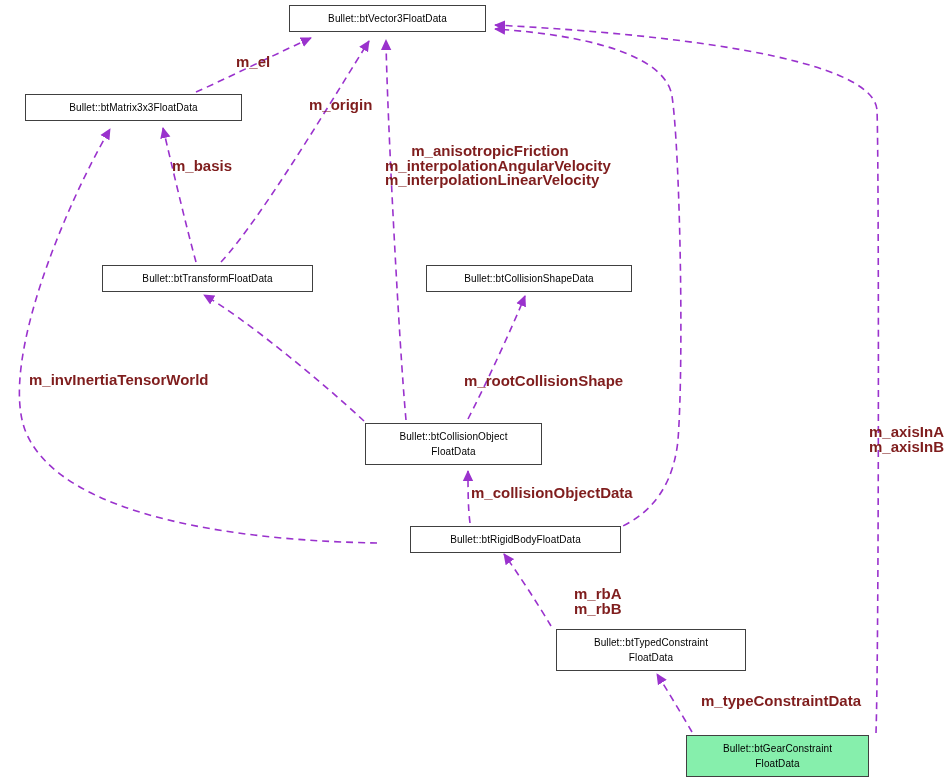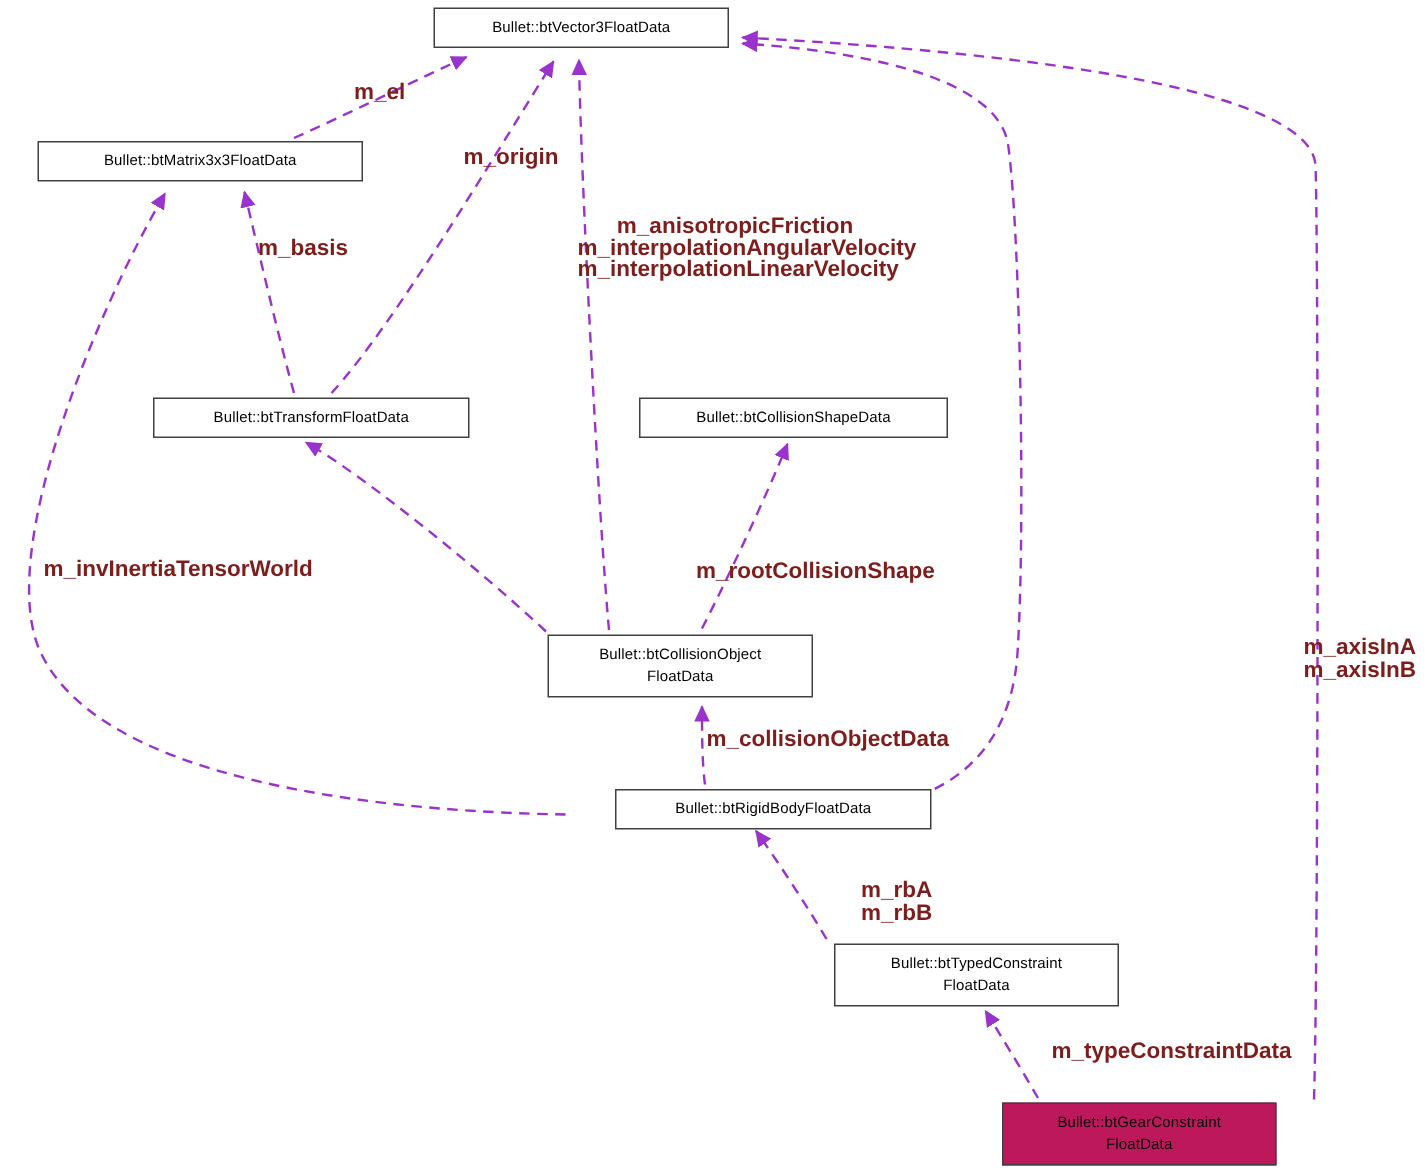--- a/index.html
+++ b/index.html
@@ -33,21 +33,22 @@
     font-size: 10px;
     line-height: 15px;
     text-align: center;
     display: flex;
     align-items: center;
     justify-content: center;
     white-space: pre-line;
     letter-spacing: 0.1px;
   }
   .node.highlight {
-    background: #be185d;
+    background: #86efac;
+    margin-left: 18px;
   }
   .edge-label {
     position: absolute;
     font-size: 15px;
     line-height: 14.6px;
     color: #7f1d1d;
     white-space: pre-line;
     text-align: center;
     font-weight: bold;
   }

